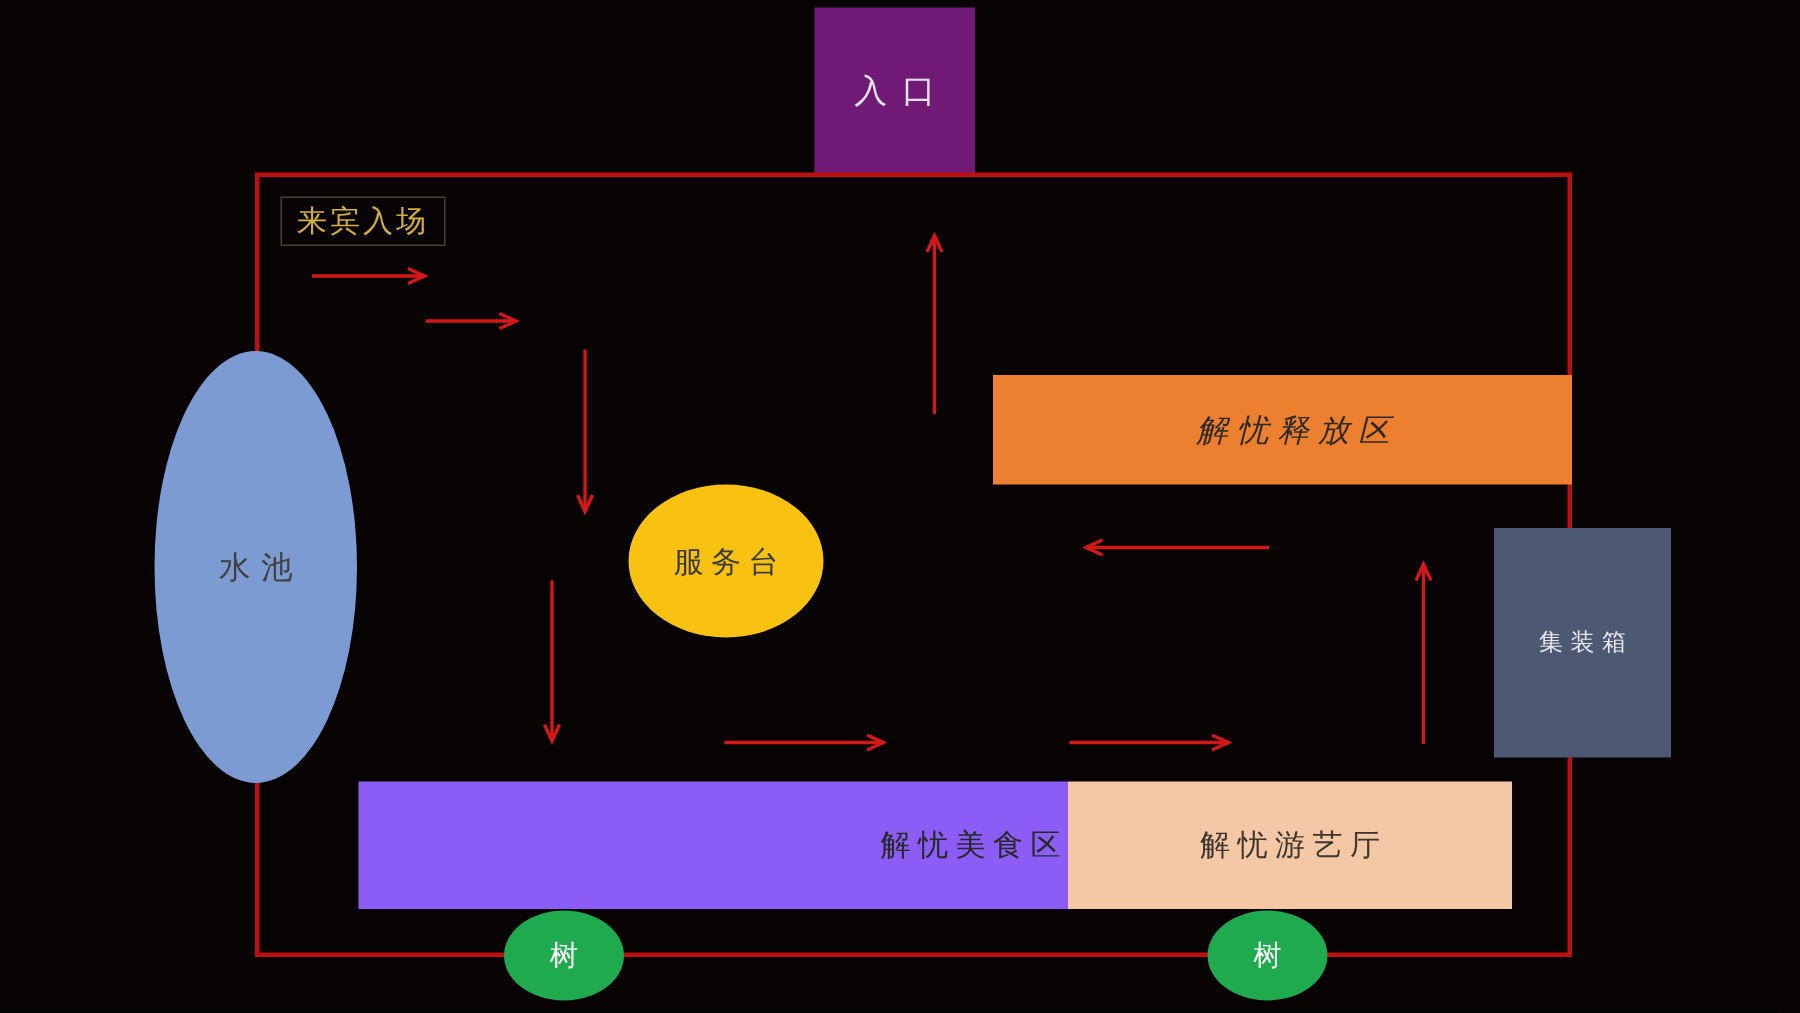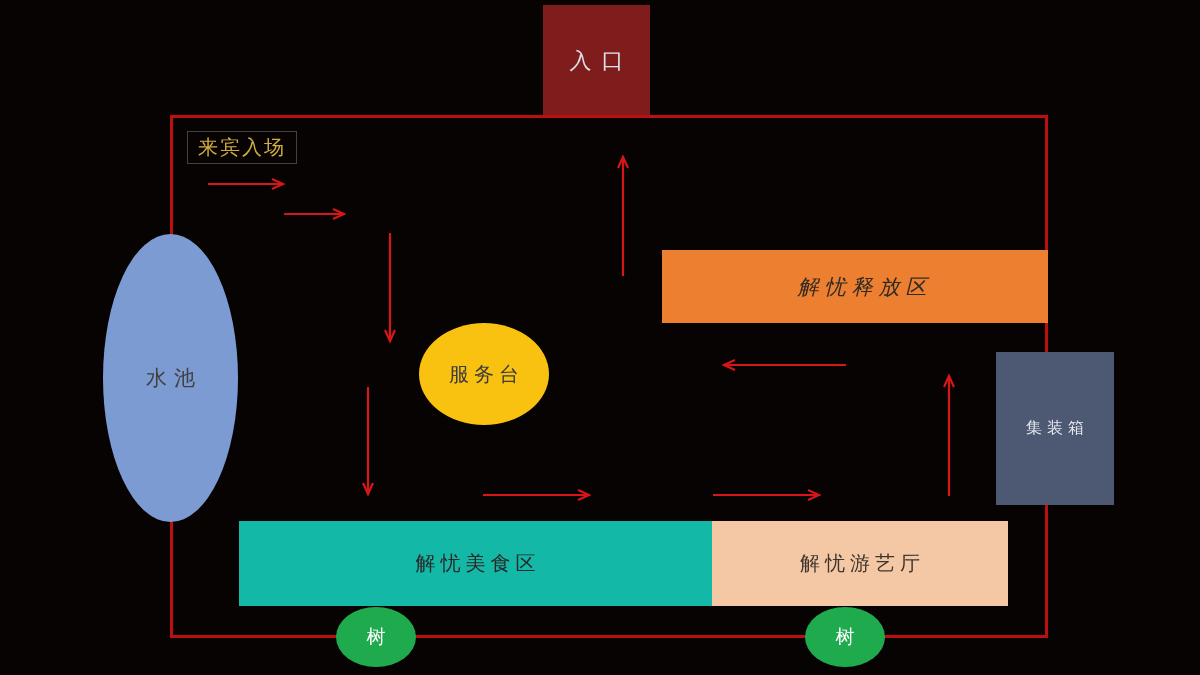--- a/index.html
+++ b/index.html
@@ -41,21 +41,21 @@
   #tree-right{left:805px;top:607px;}
   #arrows{position:absolute;left:0;top:0;z-index:4;pointer-events:none;}
 </style>
 </head>
 <body>
 
 <div id="canvas" style="background-color: rgb(7, 3, 3);">
 
   <div id="boundary" style="border-color: rgb(188, 16, 16);"></div>
 
-  <div class="zone" id="entrance" style="background-color: #7f1d1d;">
+  <div class="zone" id="entrance" style="background-color: #701a75;">
     <span>入口</span>
   </div>
 
   <div class="zone" id="guest-entry">
     <span style="color: rgb(210, 174, 62);">来宾入场</span>
   </div>
 
   <div class="zone" id="pool" style="background-color: rgb(124, 155, 211);">
     <span>水池</span>
   </div>
@@ -65,21 +65,21 @@
   </div>
 
   <div class="zone" id="release-area" style="background-color: rgb(236, 127, 48);">
     <span>解忧释放区</span>
   </div>
 
   <div class="zone" id="container-box" style="background-color: rgb(77, 89, 114);">
     <span>集装箱</span>
   </div>
 
-  <div class="zone" id="food-area" style="background-color: #14b8a6;">
+  <div class="zone" id="food-area" style="background-color: #8b5cf6; justify-content: flex-end;">
     <span>解忧美食区</span>
   </div>
 
   <div class="zone" id="game-hall" style="background-color: rgb(245, 200, 165); text-align: center;">
     <span>解忧游艺厅</span>
   </div>
 
   <div class="zone tree" id="tree-left" style="background-color: rgb(31, 170, 77);">
     <span>树</span>
   </div>

